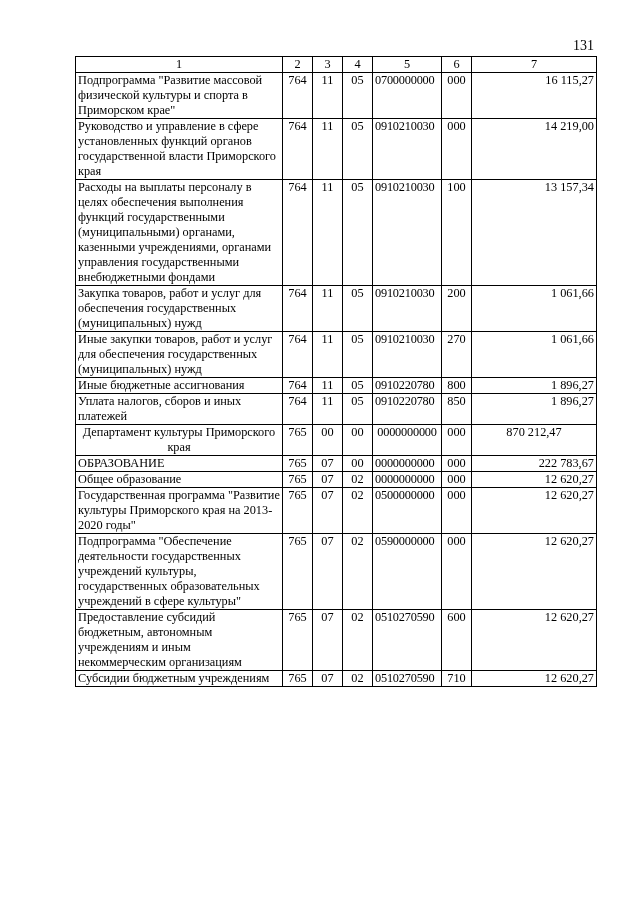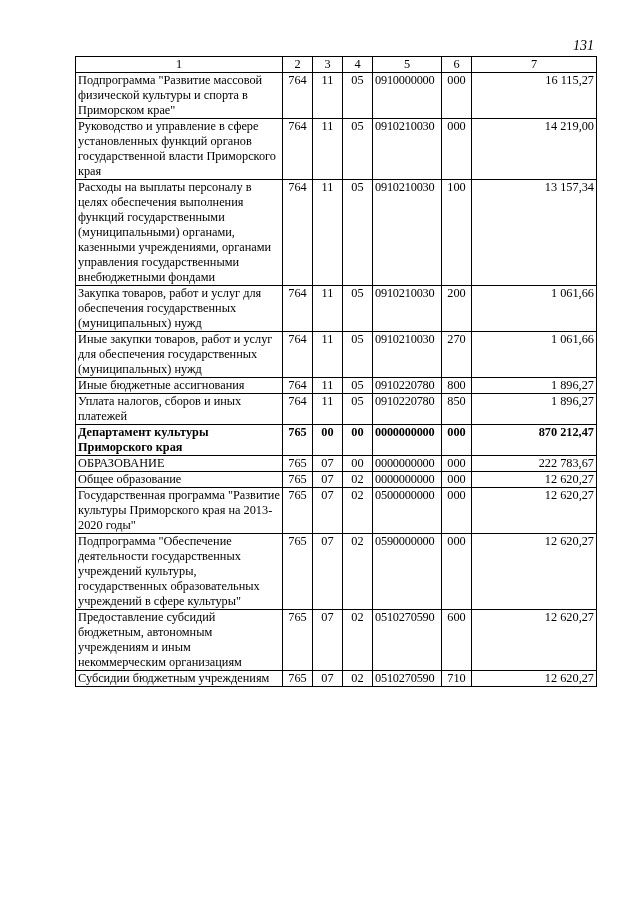--- a/index.html
+++ b/index.html
@@ -1,29 +1,29 @@
 <!DOCTYPE html>
 <html><head>
   <meta charset="utf-8">
   <style>
     html, body { margin: 0; padding: 0; background: #ffffff; }
     body { width: 640px; height: 905px; position: relative; overflow: hidden;
       font-family: "Liberation Serif", "DejaVu Serif", serif; color: #000; }
-    .page-number { position: absolute; top: 38px; right: 46px; font-size: 14px; line-height: 16px; font-style: italic; }
+    .page-number { position: absolute; top: 38px; right: 46px; font-size: 14px; line-height: 16px; }
     table.budget { position: absolute; left: 75px; top: 56px; border-collapse: collapse;
       table-layout: fixed; width: 521px; font-size: 12.3px; line-height: 15px; }
     table.budget td { border: 1px solid #000; padding: 0 2px; vertical-align: top; }
     col.c1 { width: 207px; } col.c2 { width: 30px; } col.c3 { width: 30px; }
     col.c4 { width: 30px; } col.c5 { width: 69px; } col.c6 { width: 30px; } col.c7 { width: 125px; }
     .hdr td { text-align: center; height: 15px; }
     td.name { text-align: left; padding-left: 1px; }
     td.code { text-align: center; }
     td.code5 { text-align: left; padding-left: 1px; padding-right: 0; letter-spacing: -0.2px; }
     td.amount { text-align: right; vertical-align: bottom; padding-right: 1px; }
-    tr.bold td { font-weight: bold; }
+    tr.bold td { font-weight: normal; text-align: center; }
   </style>
 </head>
 <body>
 
 <div class="page-number">131</div>
 
 <table class="budget">
   <colgroup>
     <col class="c1">
       <col class="c2">
@@ -41,21 +41,21 @@
       <td>4</td>
       <td>5</td>
       <td>6</td>
       <td>7</td>
     </tr>
   <tr>
         <td class="name">Подпрограмма "Развитие массовой физической культуры и спорта в Приморском крае"</td>
         <td class="code">764</td>
         <td class="code">11</td>
         <td class="code">05</td>
-        <td class="code5">0910000000</td>
+        <td class="code5">0700000000</td>
         <td class="code">000</td>
         <td class="amount">16 115,27</td>
       </tr>
       <tr>
         <td class="name">Руководство и управление в сфере установленных функций органов государственной власти Приморского края</td>
         <td class="code">764</td>
         <td class="code">11</td>
         <td class="code">05</td>
         <td class="code5">0910210030</td>
         <td class="code">000</td>

